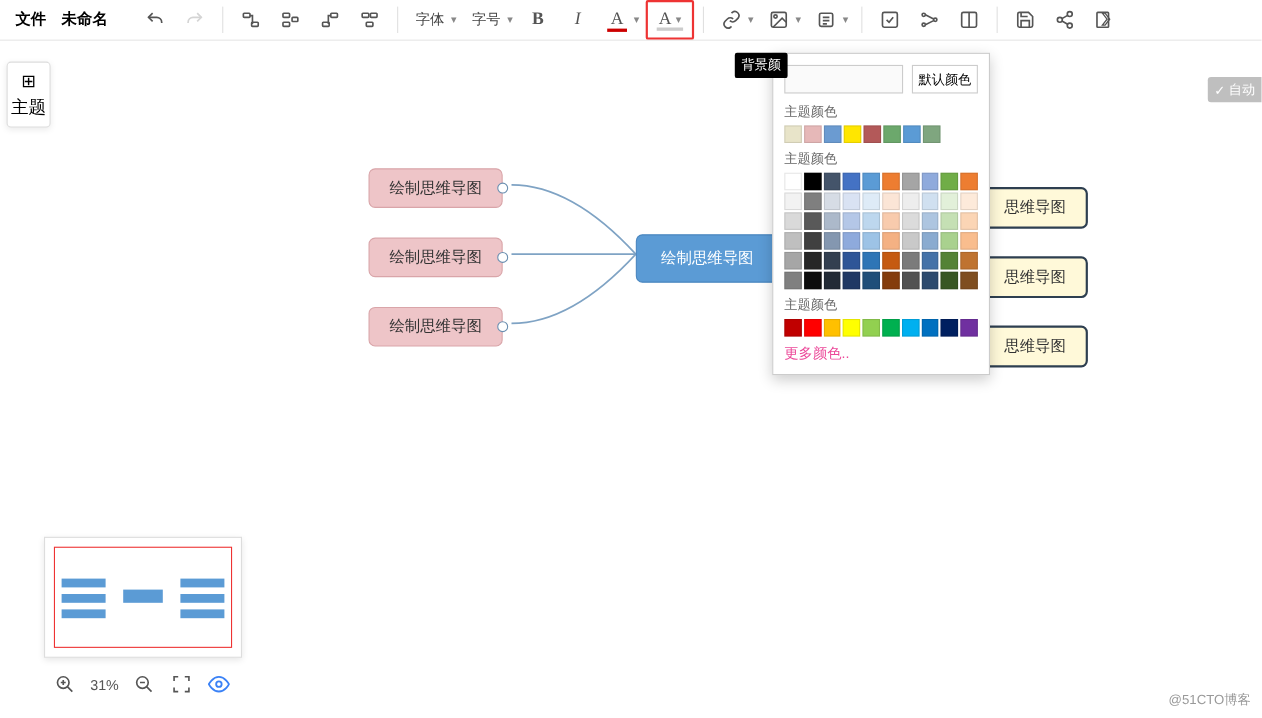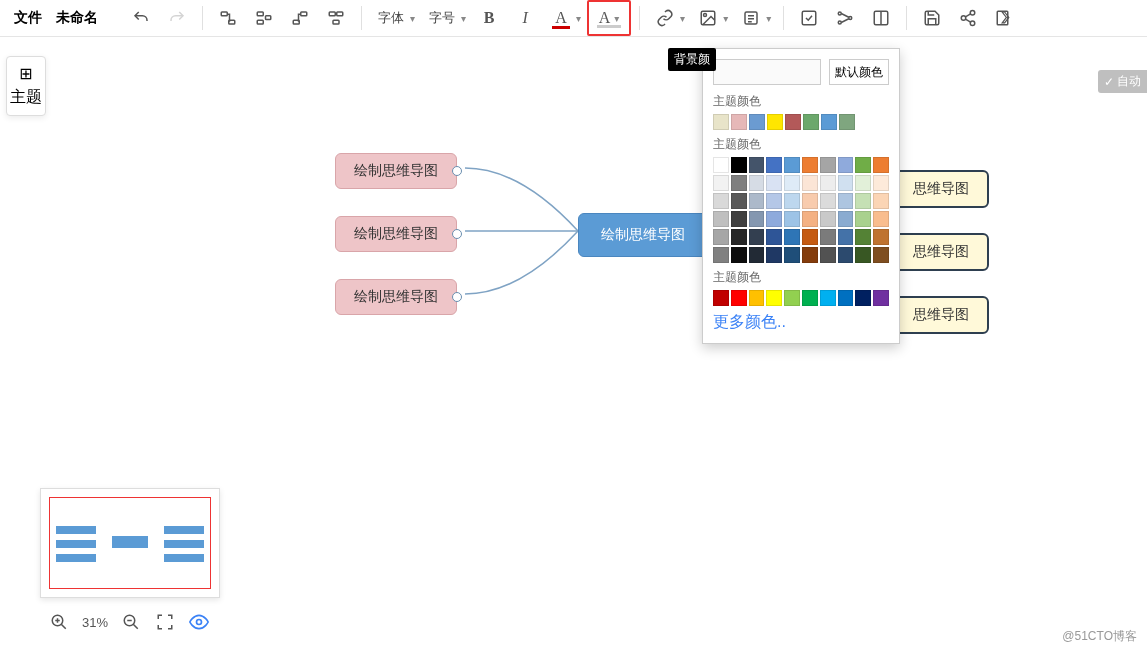--- a/index.html
+++ b/index.html
@@ -35,21 +35,21 @@
 .handle { width: 10px; height: 10px; background: #fff; border: 1px solid #6b8fb0; border-radius: 50%; position:absolute;}
 
 
 .popup { position: absolute; top: 48px; left: 702px; width: 198px; background: #fff; border: 1px solid #ccc; box-shadow: 0 4px 12px rgba(0,0,0,0.2); padding: 10px; z-index: 10;}
 .popup .row1 { display: flex; gap: 8px; align-items: center; margin-bottom: 8px;}
 .popup input.colorbox { width: 108px; height: 26px; border: 1px solid #ccc; background: #fafafa;}
 .popup .default-btn { flex: 1; height: 26px; border: 1px solid #ccc; background: #fff; font-size: 12px; cursor: pointer;}
 .popup .section-label { font-size: 12px; color: #666; margin: 6px 0 4px;}
 .swatch-row { display: flex; gap: 2px; margin-bottom: 2px;}
 .swatch { width: 16px; height: 16px; border: 1px solid rgba(0,0,0,0.1); cursor: pointer;}
-.popup .more { font-size: 16px; color: #3b82f6; margin-top: 6px; cursor: pointer;}
+.popup .more { font-size: 13px; color: #ec4899; margin-top: 6px; cursor: pointer;}
 
 .tooltip { position: absolute; top: 48px; left: 668px; background: #000; color: #fff; font-size: 12px; padding: 3px 6px; border-radius: 2px; z-index: 11;}
 
 
 .minimap-panel { position: absolute; left: 40px; bottom: 55px; width: 180px; height: 110px; background: #fff; border: 1px solid #ddd; box-shadow: 0 2px 6px rgba(0,0,0,0.1); padding: 8px;}
 .minimap { width: 100%; height: 100%; border: 1px solid #e33; position: relative; background: #fff;}
 .mm-bar { position: absolute; background: #5b9bd5; height: 8px;}
 .zoom-controls { position: absolute; left: 48px; bottom: 20px; display: flex; align-items: center; gap: 12px; color: #555; font-size: 13px;}
 .zoom-controls .zbtn { width: 22px; height: 22px; display: flex; align-items: center; justify-content: center; cursor: pointer;}
 .zoom-controls .eye { color: #3b82f6;}

